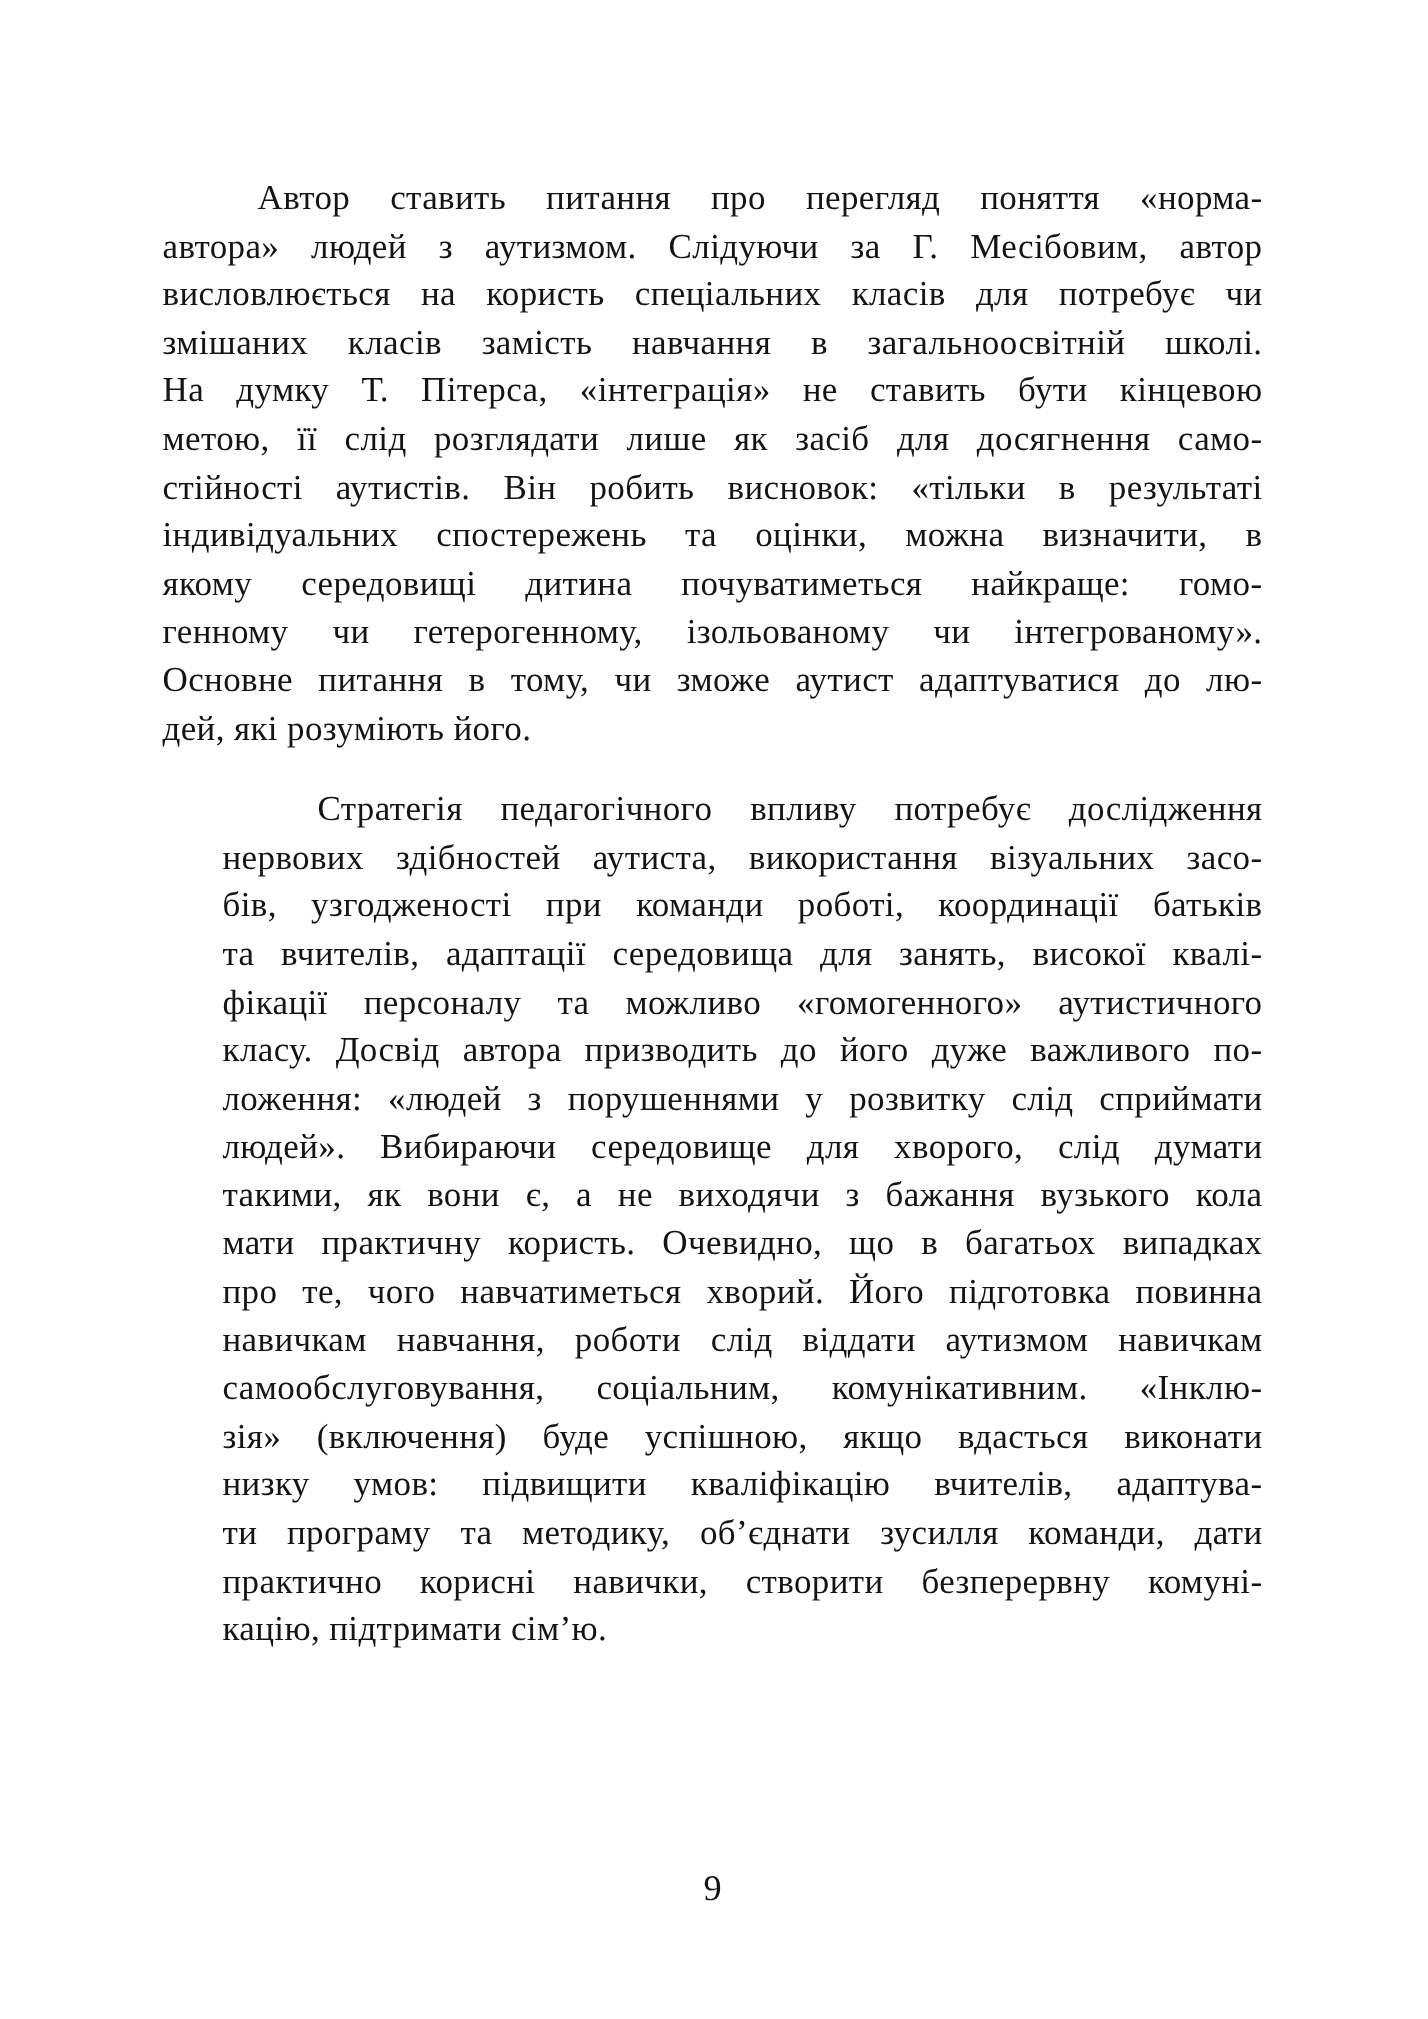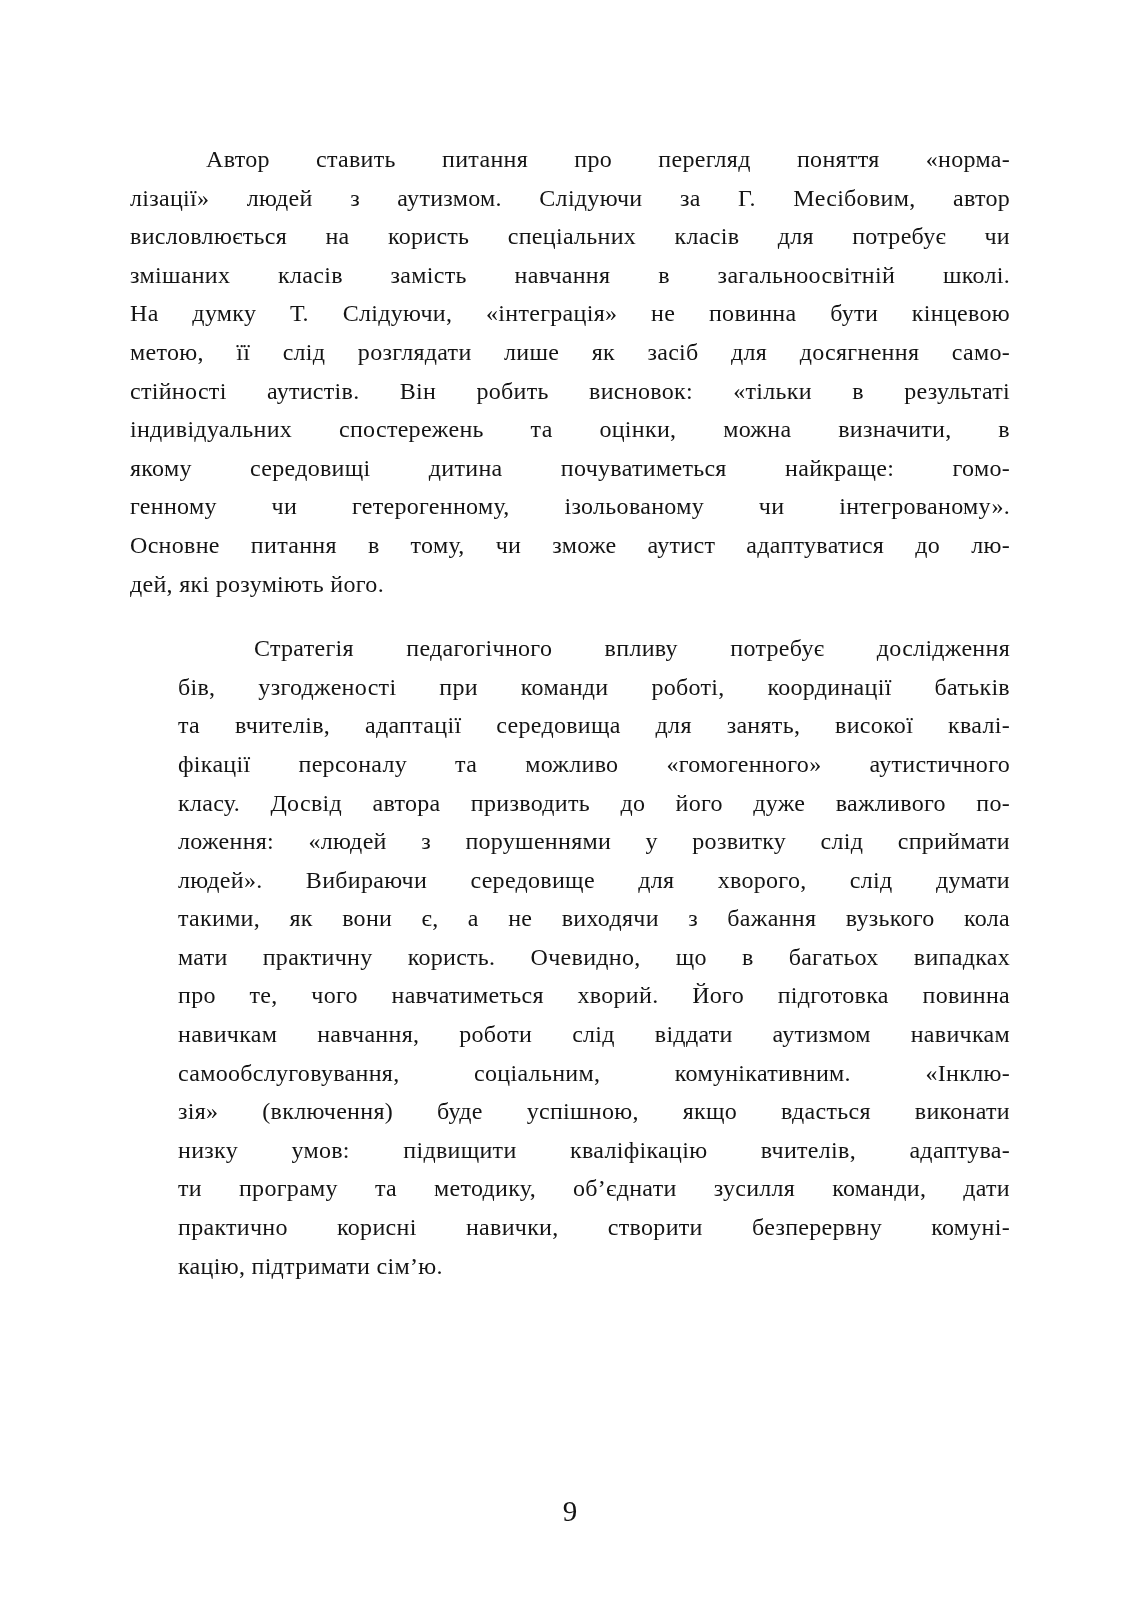--- a/index.html
+++ b/index.html
@@ -14,21 +14,21 @@
     background: #ffffff;
     color: #141414;
     font-family: "Liberation Serif", "DejaVu Serif", serif;
     overflow: hidden;
   }
   .text-block {
     position: absolute;
     top: 140px;
     left: 130px;
     width: 880px;
-    font-size: 24px;
+    font-size: 28px;
     letter-spacing: 0.3px;
   }
   .paragraph { margin: 0; padding: 0; }
   .paragraph + .paragraph { margin-top: 26px; margin-left: 48px; }
   .line {
     line-height: 38.6px;
     text-align: justify;
     text-align-last: justify;
     white-space: normal;
   }
@@ -45,34 +45,35 @@
     color: #141414;
   }
 </style>
 </head>
 <body>
 
 <div class="page">
   <div class="text-block">
       <div class="paragraph">
         <div class="line first">Автор ставить питання про перегляд поняття «норма-</div>
-        <div class="line">лізації» людей з аутизмом. Слідуючи за Г. Месібовим, автор</div>
+        <div class="line">автора» людей з аутизмом. Слідуючи за Г. Месібовим, автор</div>
         <div class="line">висловлюється на користь спеціальних класів для потребує чи</div>
         <div class="line">змішаних класів замість навчання в загальноосвітній школі.</div>
-        <div class="line">На думку Т. Слідуючи, «інтеграція» не повинна бути кінцевою</div>
+        <div class="line">На думку Т. Пітерса, «інтеграція» не ставить бути кінцевою</div>
         <div class="line">метою, її слід розглядати лише як засіб для досягнення само-</div>
         <div class="line">стійності аутистів. Він робить висновок: «тільки в результаті</div>
         <div class="line">індивідуальних спостережень та оцінки, можна визначити, в</div>
         <div class="line">якому середовищі дитина почуватиметься найкраще: гомо-</div>
         <div class="line">генному чи гетерогенному, ізольованому чи інтегрованому».</div>
         <div class="line">Основне питання в тому, чи зможе аутист адаптуватися до лю-</div>
         <div class="line last">дей, які розуміють його.</div>
       </div>
       <div class="paragraph">
         <div class="line first">Стратегія педагогічного впливу потребує дослідження</div>
+        <div class="line">нервових здібностей аутиста, використання візуальних засо-</div>
         <div class="line">бів, узгодженості при команди роботі, координації батьків</div>
         <div class="line">та вчителів, адаптації середовища для занять, високої квалі-</div>
         <div class="line">фікації персоналу та можливо «гомогенного» аутистичного</div>
         <div class="line">класу. Досвід автора призводить до його дуже важливого по-</div>
         <div class="line">ложення: «людей з порушеннями у розвитку слід сприймати</div>
         <div class="line">людей». Вибираючи середовище для хворого, слід думати</div>
         <div class="line">такими, як вони є, а не виходячи з бажання вузького кола</div>
         <div class="line">мати практичну користь. Очевидно, що в багатьох випадках</div>
         <div class="line">про те, чого навчатиметься хворий. Його підготовка повинна</div>
         <div class="line">навичкам навчання, роботи слід віддати аутизмом навичкам</div>

